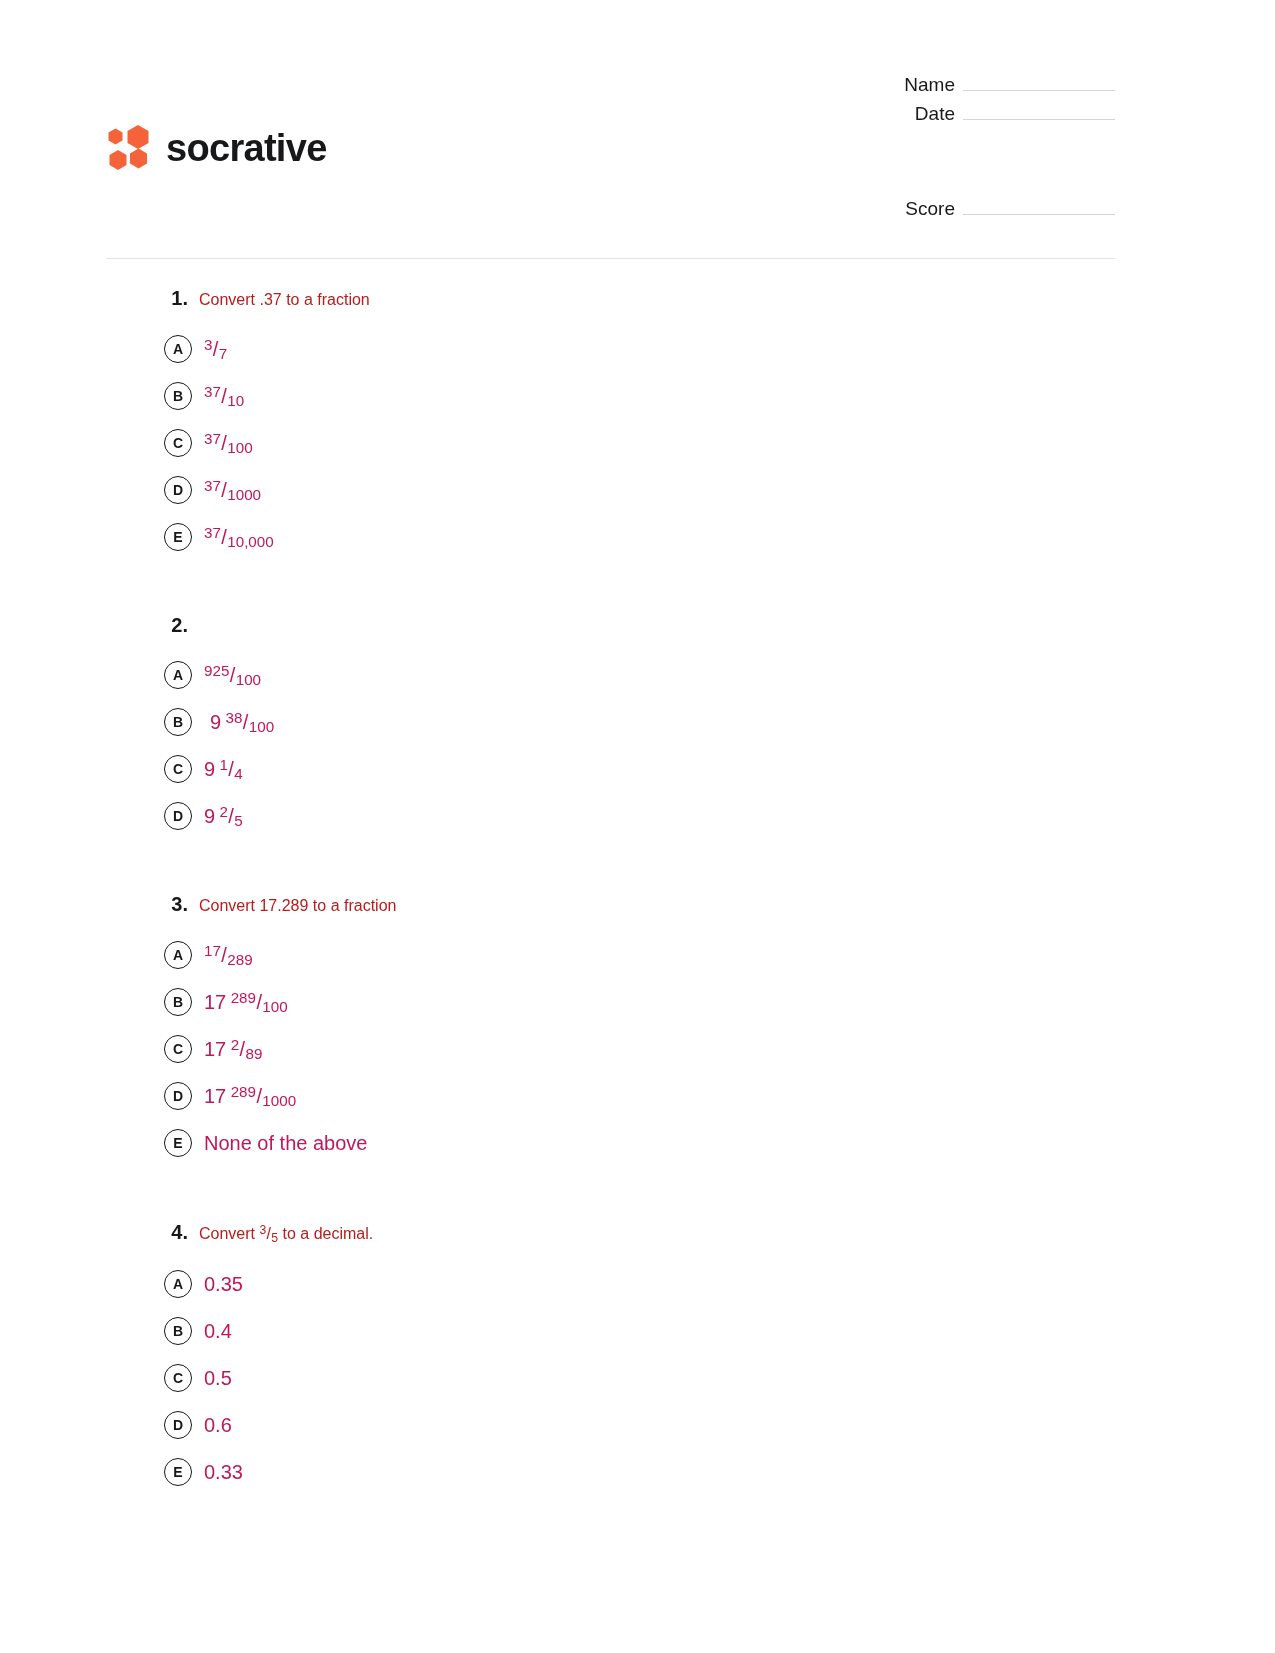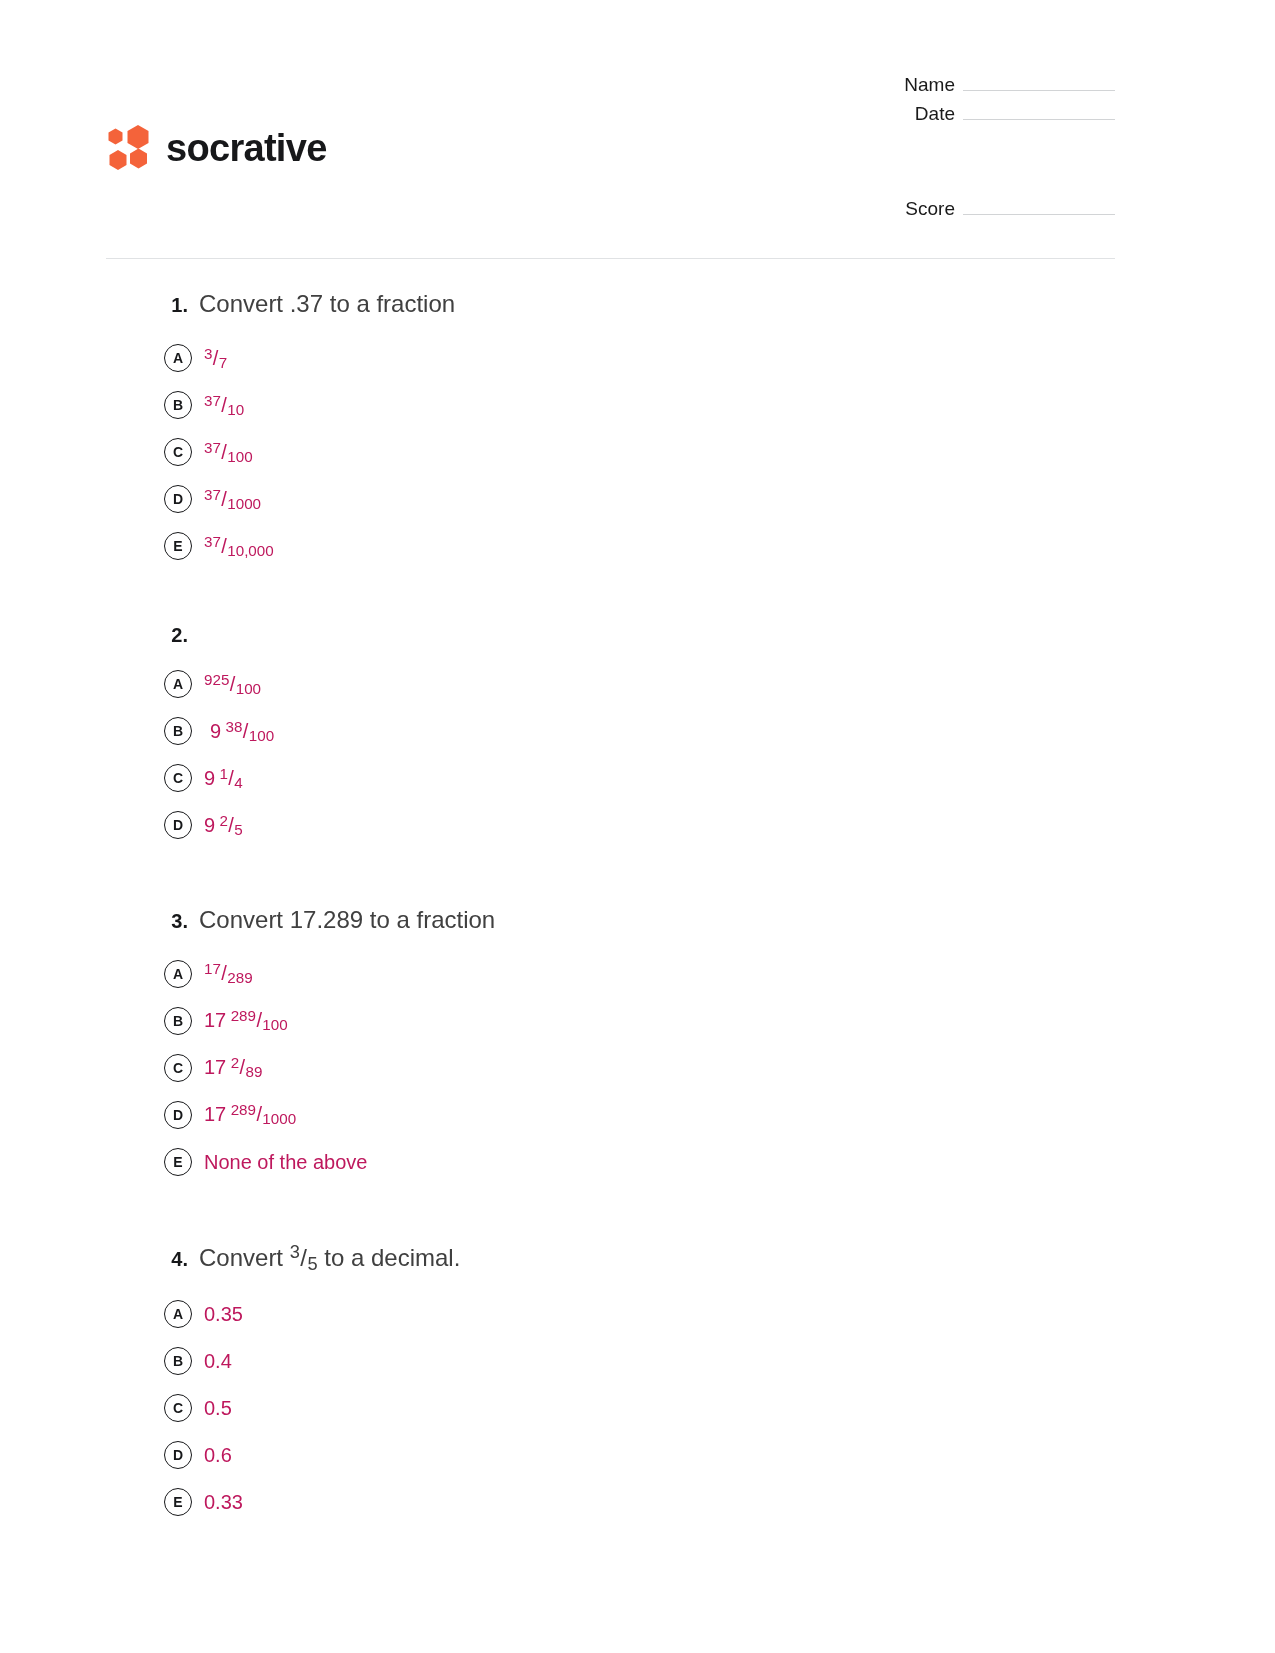--- a/index.html
+++ b/index.html
@@ -119,22 +119,22 @@
   }
   .q-num {
     font-size: 20px;
     font-weight: 700;
     color: #17181a;
     min-width: 22px;
     text-align: right;
     flex: none;
   }
   .q-text {
-    font-size: 24px;
-    color: #404040;
+    font-size: 16px;
+    color: #b91c1c;
     line-height: 1.4;
   }
 
   .options { margin: 0; }
   .option {
     display: flex;
     align-items: center;
     gap: 12px;
     padding-left: 58px;
     height: 47px;

